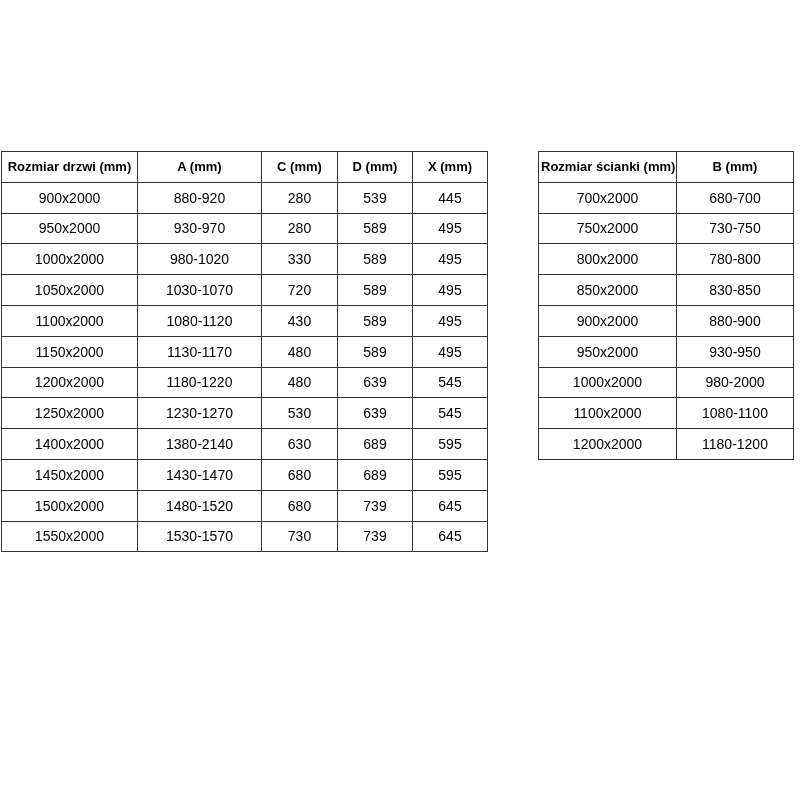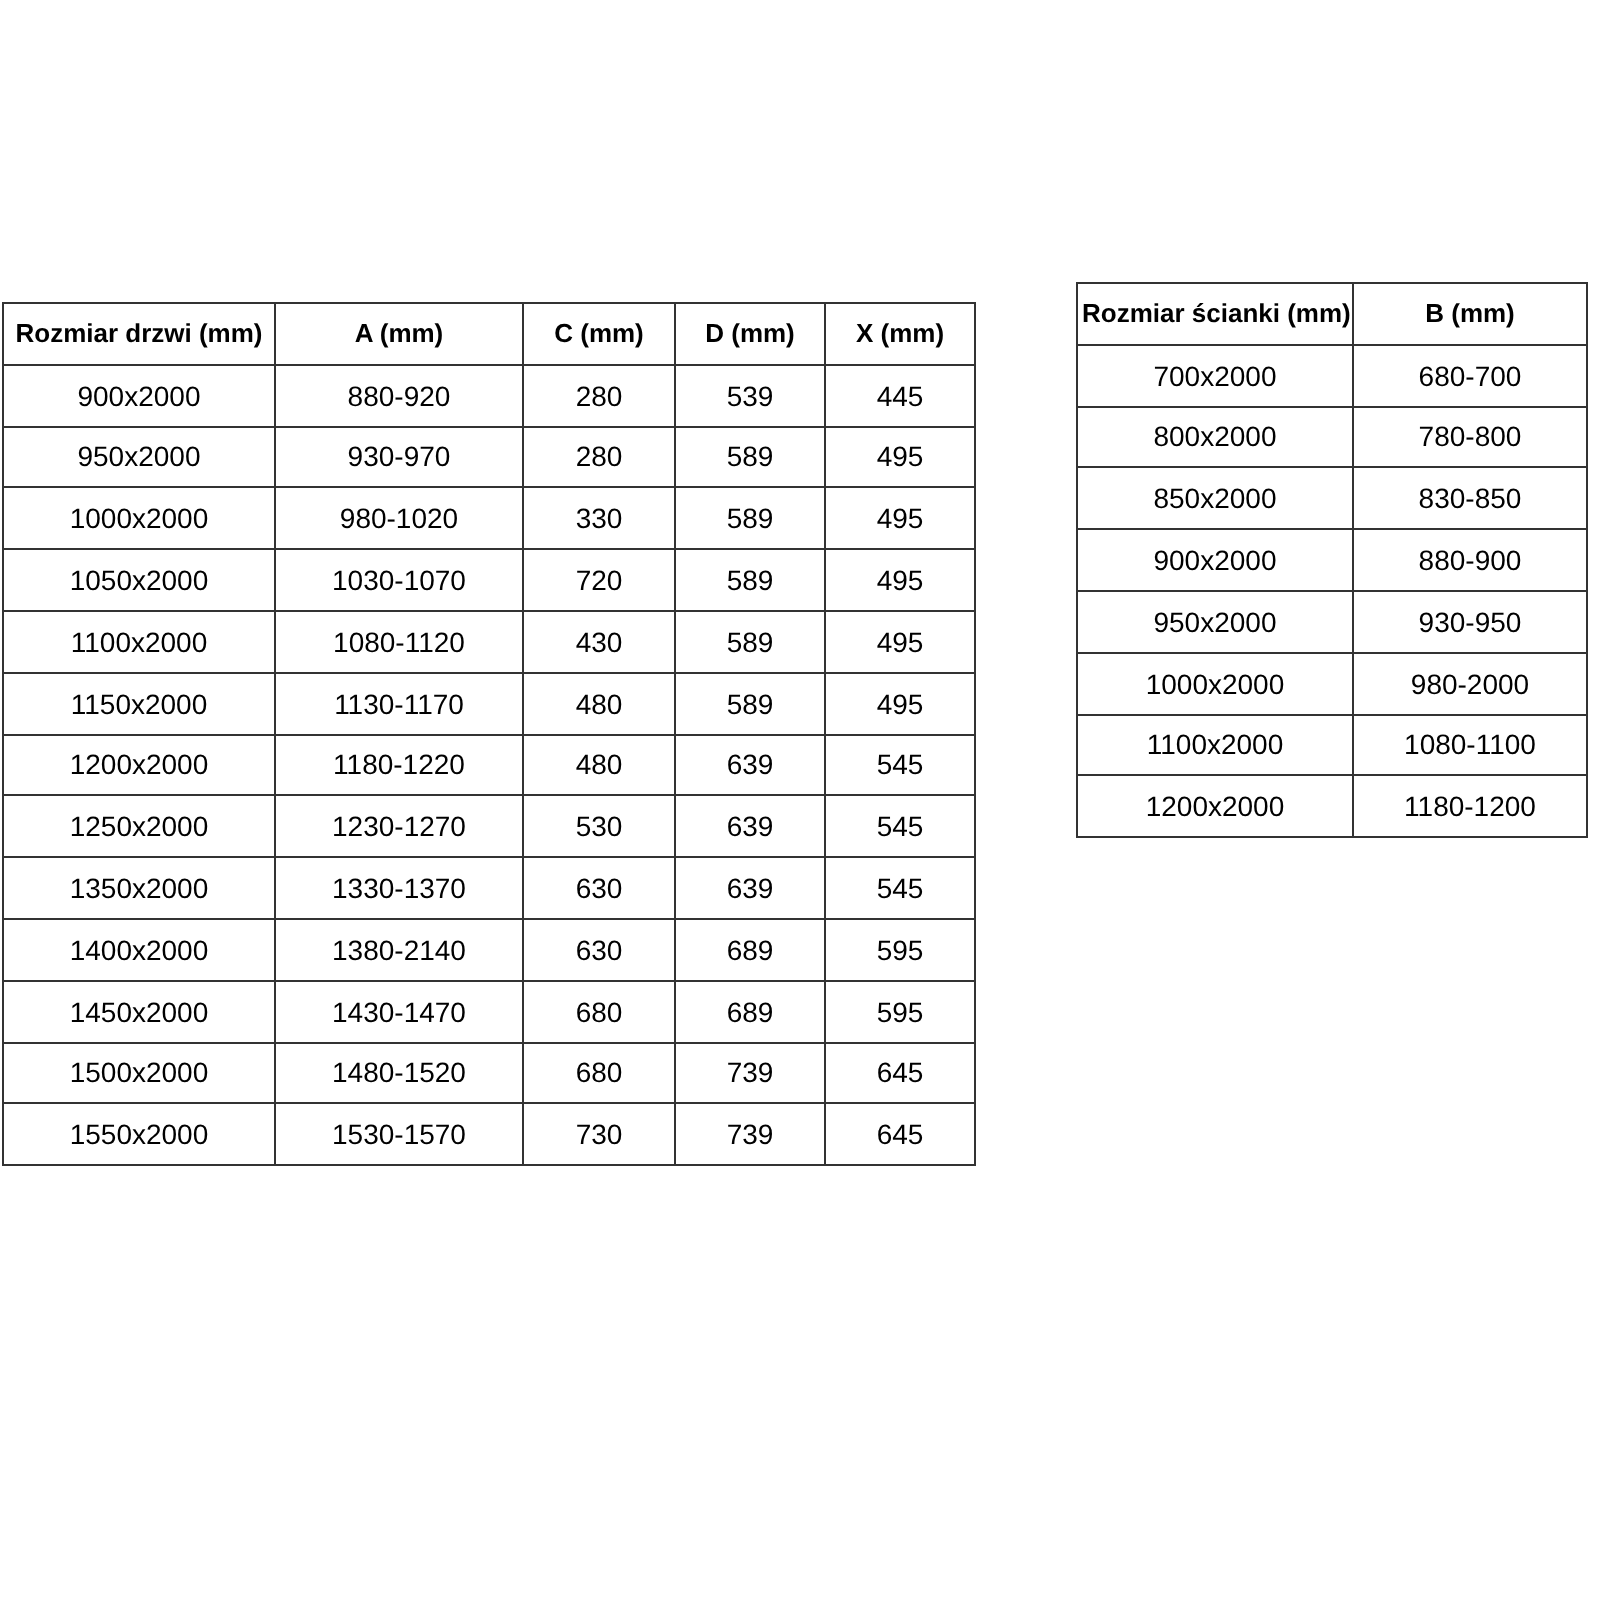--- a/index.html
+++ b/index.html
@@ -39,21 +39,21 @@
     font-size: 14px;
     font-weight: normal;
   }
   #doors-table {
     left: 1px;
     top: 151px;
     width: 486px;
   }
   #walls-table {
     left: 538px;
-    top: 141px;
+    top: 151px;
     width: 255px;
   }
   #doors-table col.c0 { width: 136px; }
   #doors-table col.c1 { width: 124px; }
   #doors-table col.c2 { width: 76px; }
   #doors-table col.c3 { width: 75px; }
   #doors-table col.c4 { width: 75px; }
   #walls-table col.c0 { width: 138px; }
   #walls-table col.c1 { width: 117px; }
 </style>
@@ -130,27 +130,20 @@
           <td>545</td>
         </tr>
         <tr>
           <td>1250x2000</td>
           <td>1230-1270</td>
           <td>530</td>
           <td>639</td>
           <td>545</td>
         </tr>
         <tr>
-          <td>1350x2000</td>
-          <td>1330-1370</td>
-          <td>630</td>
-          <td>639</td>
-          <td>545</td>
-        </tr>
-        <tr>
           <td>1400x2000</td>
           <td>1380-2140</td>
           <td>630</td>
           <td>689</td>
           <td>595</td>
         </tr>
         <tr>
           <td>1450x2000</td>
           <td>1430-1470</td>
           <td>680</td>
@@ -184,20 +177,24 @@
           <th>Rozmiar ścianki (mm)</th>
           <th>B (mm)</th>
         </tr>
       </thead>
     <tbody>
         <tr>
           <td>700x2000</td>
           <td>680-700</td>
         </tr>
         <tr>
+          <td>750x2000</td>
+          <td>730-750</td>
+        </tr>
+        <tr>
           <td>800x2000</td>
           <td>780-800</td>
         </tr>
         <tr>
           <td>850x2000</td>
           <td>830-850</td>
         </tr>
         <tr>
           <td>900x2000</td>
           <td>880-900</td>

